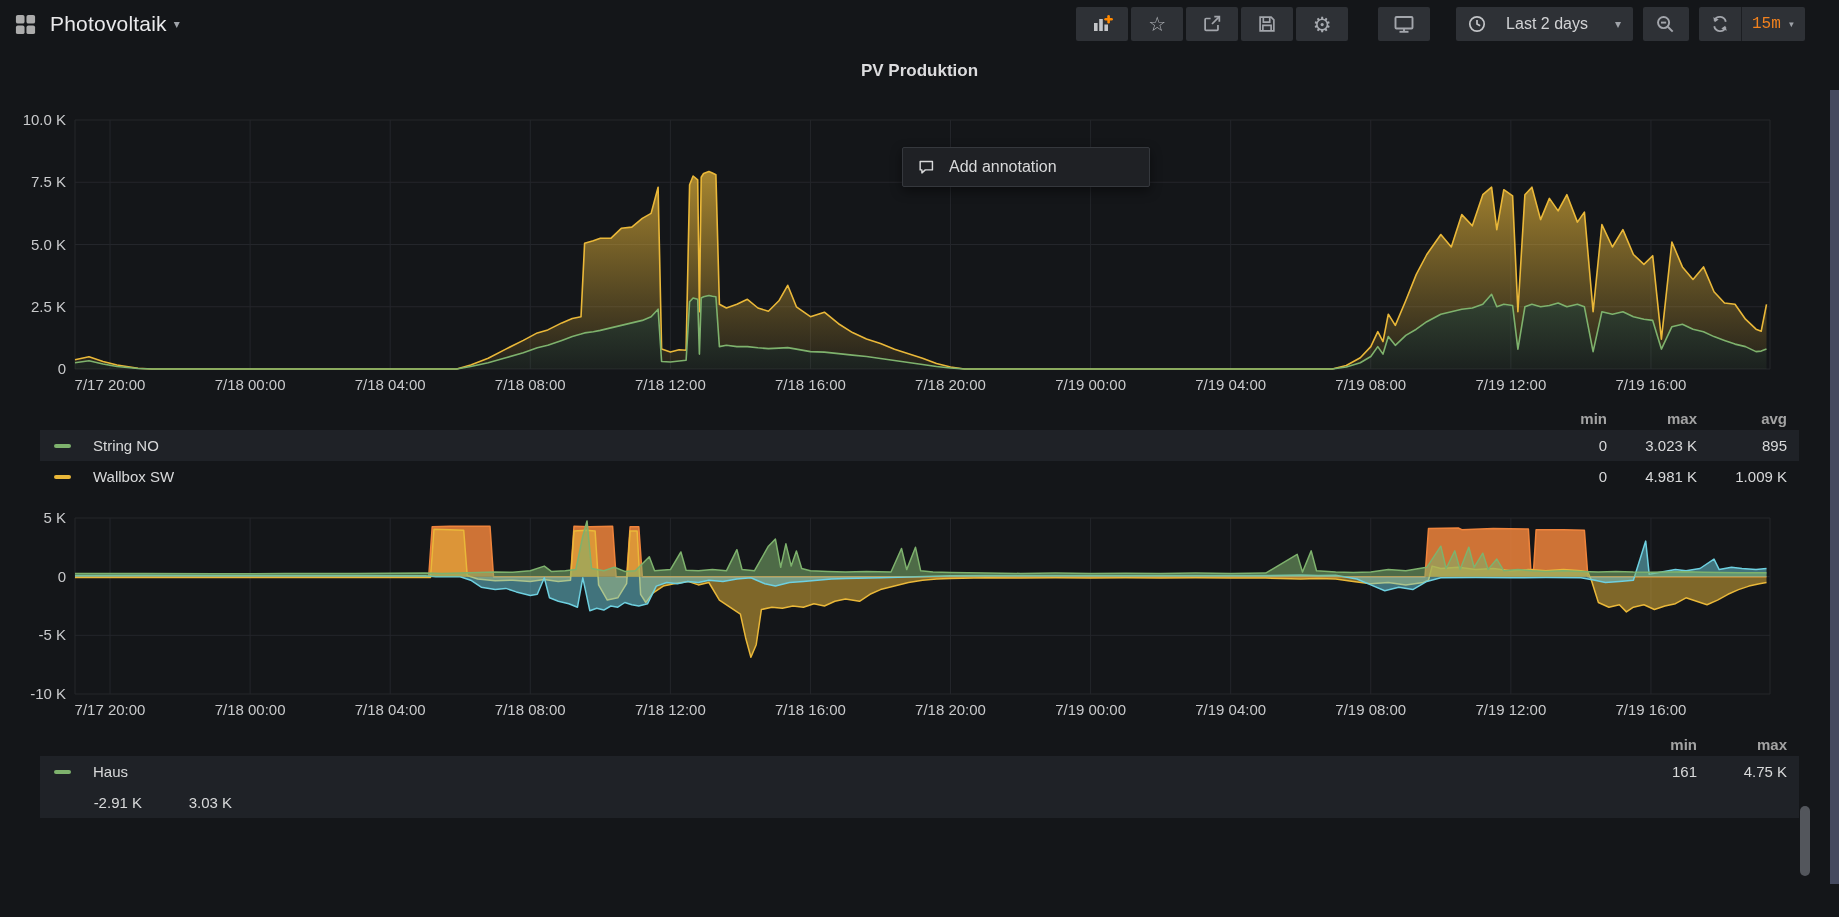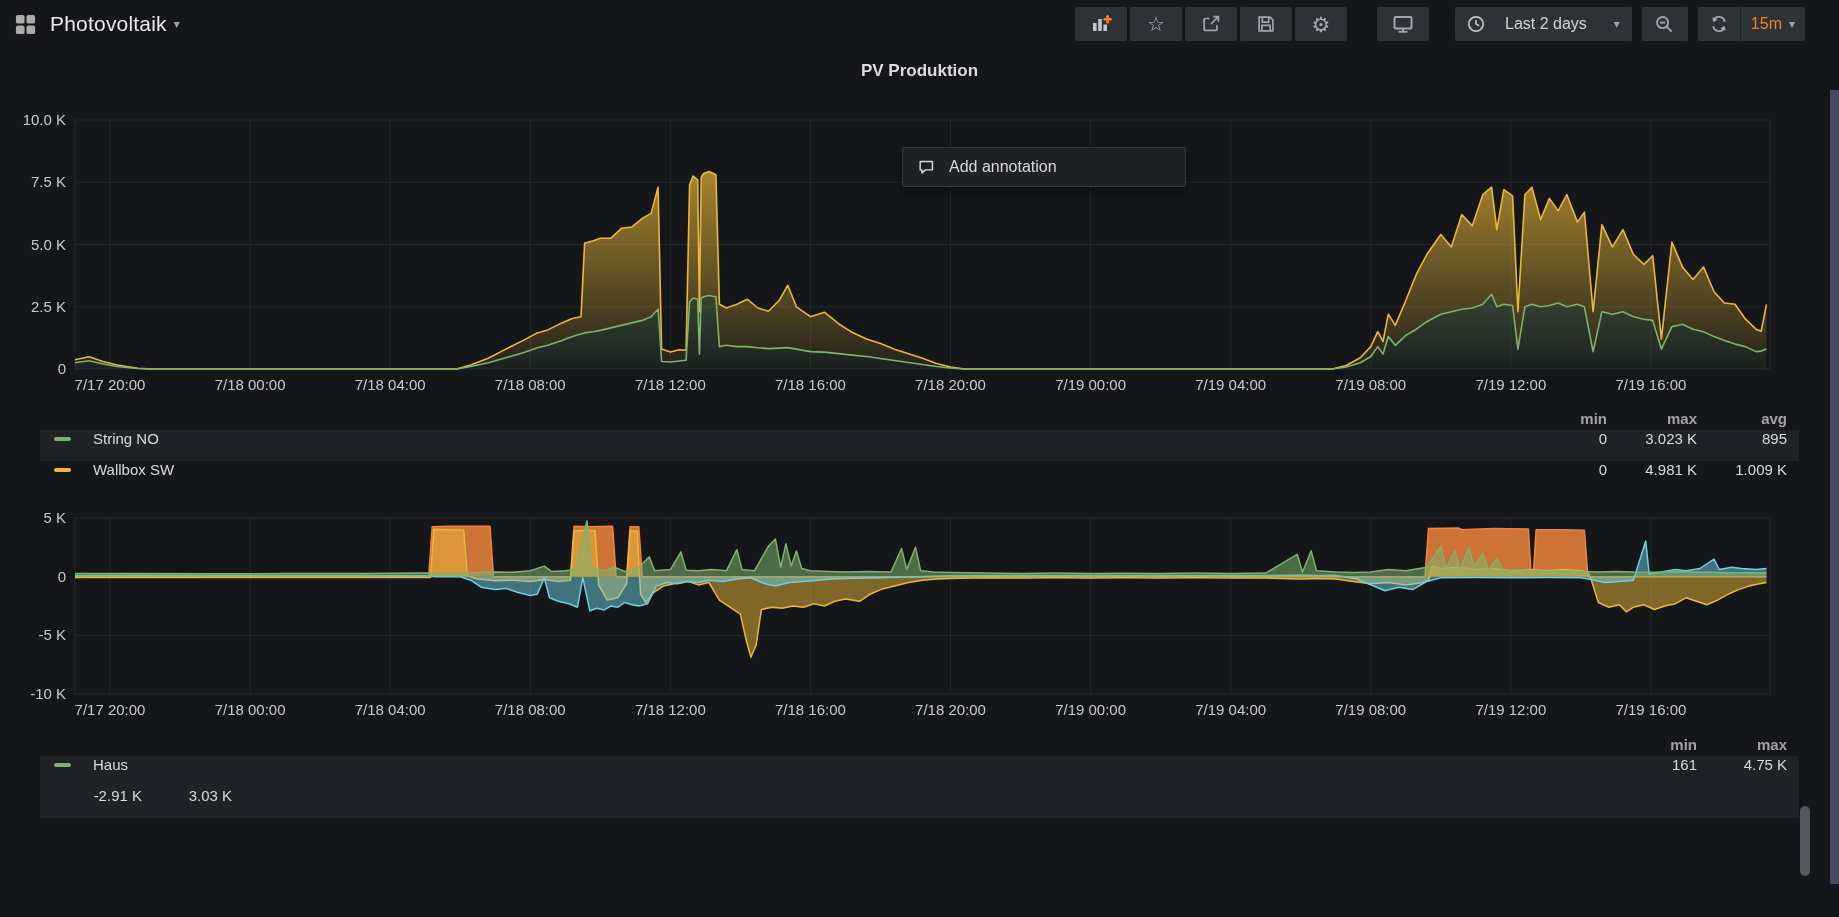--- a/index.html
+++ b/index.html
@@ -13,46 +13,46 @@
   .nav-title { font-size:21px; color:#e9e9eb; font-weight:400; letter-spacing:.2px; }
   .caret { color:#9fa3a9; font-size:12px; margin-left:7px; }
   .nav-right { display:flex; align-items:center; }
   .nbtn { height:34px; min-width:52px; background:#2e3136; display:flex; align-items:center;
           justify-content:center; border-radius:2px; color:#9fa3a9; cursor:pointer; }
   .igroup { display:flex; gap:3px; }
   .tvbtn { margin-left:30px; }
   .time-btn { margin-left:26px; padding:0 12px; gap:20px; font-size:16px; color:#d2d3d5; display:flex; }
   .zoombtn { margin-left:10px; min-width:46px; }
   .refresh-group { margin-left:10px; display:flex; align-items:center; background:#2e3136; border-radius:2px; height:34px; }
-  .refresh-group .seg { height:34px; display:flex; align-items:center; justify-content:center; padding:0 10px; }
+  .refresh-group .seg { height:34px; display:flex; align-items:center; justify-content:center; padding:0 10px;font-family:Liberation Mono, monospace; }
   .refresh-group .divider { width:1px; height:34px; background:#1c1e22; }
   .interval { color:#f2821e; font-size:16px; font-weight:500; }
   .star-glyph { font-size:20px; line-height:1; color:#b0b3b8; }
   .gear-glyph { font-size:21px; line-height:1; color:#a7aab0; }
 
   
   .panel-title { text-align:center; font-size:17px; font-weight:700; color:#dcdcde; display:flex;
                  align-items:center; justify-content:center; cursor:pointer; }
   #p1-title { height:46px; }
   #p2-title { height:38px; margin-top:26px; }
   svg.chart { display:block; }
   svg text { font-family:"Liberation Sans",sans-serif; }
 
   
   .legend { margin:0 40px; font-size:15px; }
   .l-head { display:flex; justify-content:flex-end; align-items:center; height:24px; padding:0 12px;
             color:#a3a3a3; font-weight:700; }
   .l-cols { display:grid; text-align:right; }
-  .l-row { display:flex; align-items:flex-start; height:31px; padding:0 12px; cursor:pointer; }
+  .l-row { display:flex; align-items:center; height:31px; padding:0 12px; cursor:pointer; }
   .l-row.hl { background:#1f2227; }
   .l-name { display:flex; align-items:center; flex:1; color:#d8d9da; }
   .swatch { width:17px; height:4px; border-radius:2px; margin:0 22px 0 2px; }
 
   
-  .popup { position:absolute; left:902px; top:147px; width:284px; height:40px; background:#1f2125;
+  .popup { position:absolute; left:902px; top:147px; width:248px; height:40px; background:#1f2125;
            border:1px solid #35383d; border-radius:2px; display:flex; align-items:center;
            padding:0 14px; gap:13px; font-size:16px; color:#d8d9da; z-index:5;
            box-shadow:0 4px 12px rgba(0,0,0,.45); cursor:pointer; }
 
   
   .pagebar { position:absolute; right:0; top:0; width:9px; height:917px; }
   .pagebar .thumb { position:absolute; top:90px; height:794px; width:9px; background:#454a5f; cursor:pointer; }
   .legendbar { position:absolute; left:1800px; top:806px; width:10px; height:70px; border-radius:5px;
                background:#5a5d64; opacity:.9; cursor:pointer; }
 </style>

